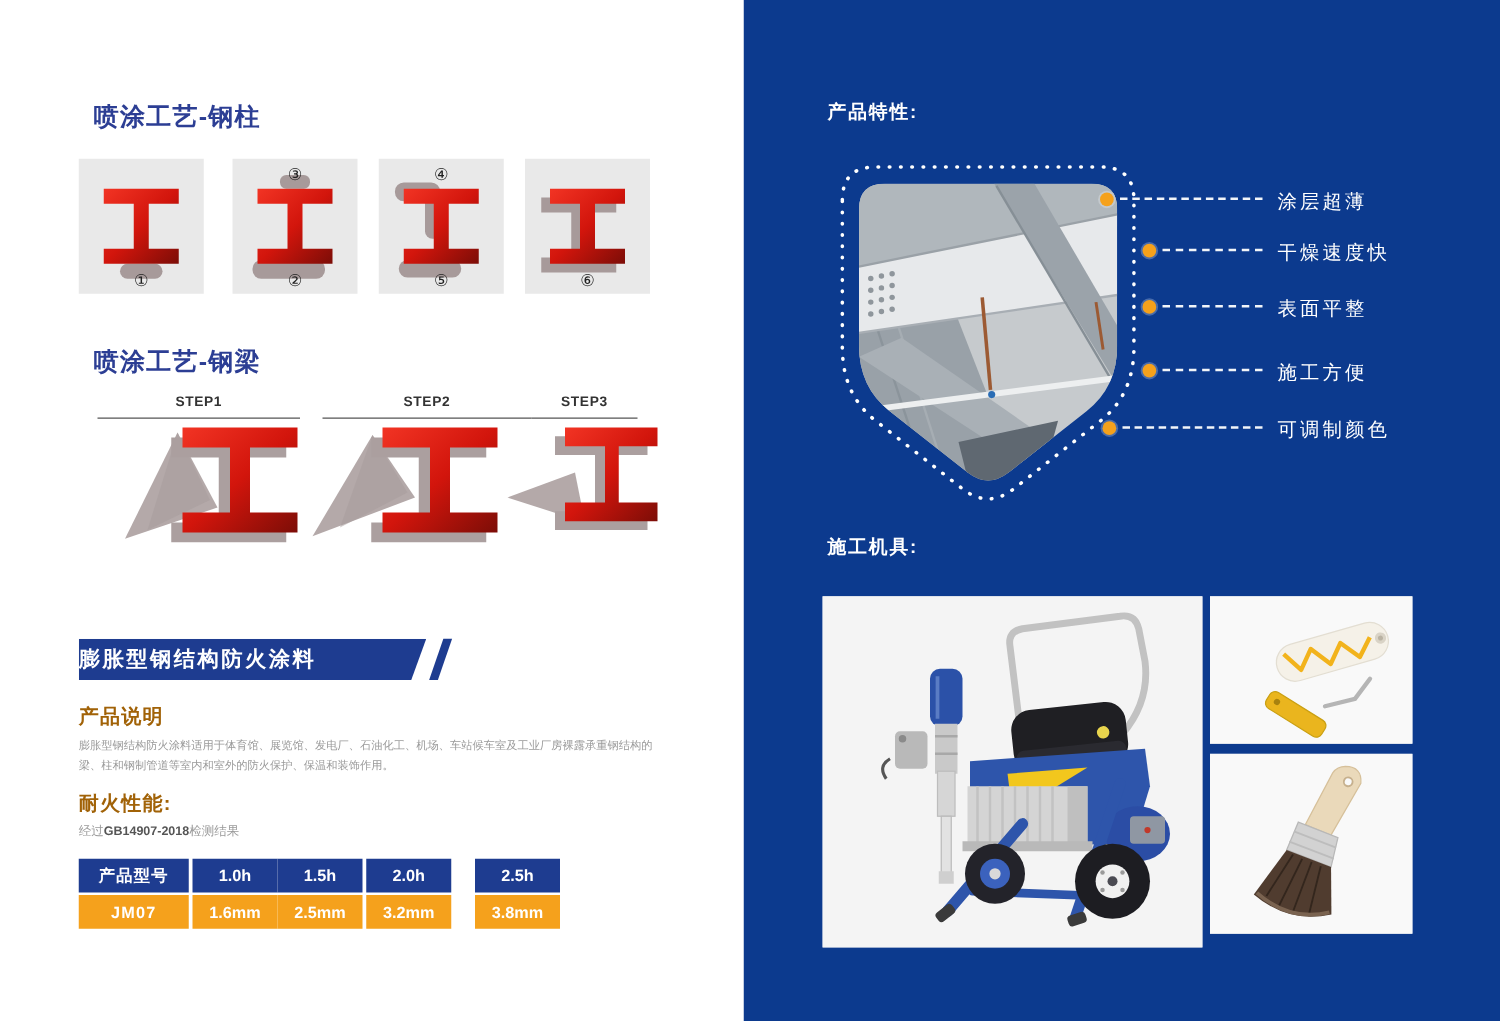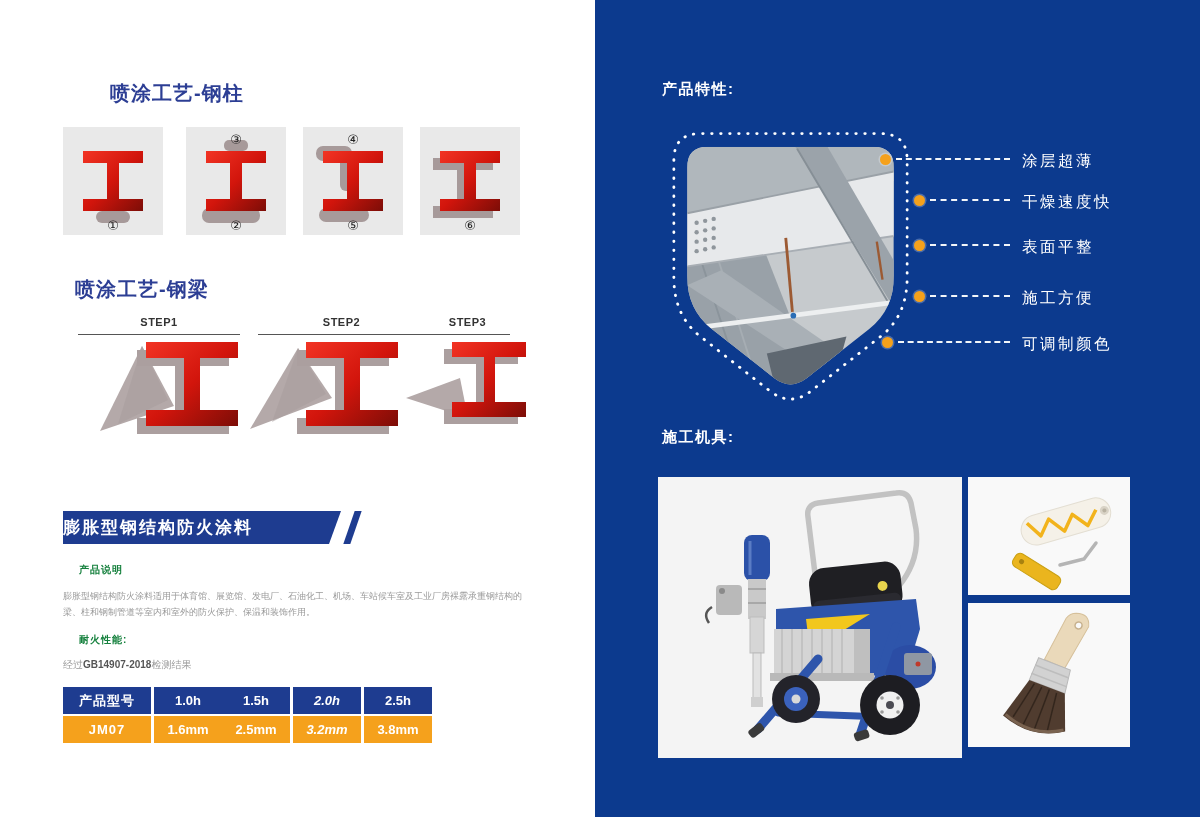--- a/index.html
+++ b/index.html
@@ -1,51 +1,51 @@
 <!DOCTYPE html>
 <html><head>
 <meta charset="utf-8">
 <style>
   html,body{margin:0;padding:0;}
   .page{position:relative;width:1200px;height:817px;background:#ffffff;overflow:hidden;
         font-family:"Liberation Sans","DejaVu Sans",sans-serif;}
 
   
   .sec-title{position:absolute;left:75px;font-size:20px;font-weight:bold;color:#2c3e94;letter-spacing:1px;}
-  #title-columns{top:80px;margin-left:35px;}
+  #title-columns{top:80px;}
   #title-beams{top:276px;}
 
   .beam-panel{position:absolute;width:100px;height:108px;background:#e9e9e9;}
   .beam-panel svg{position:absolute;left:0;top:0;}
   .p1{left:63px;top:127px;} .p2{left:186px;top:127px;} .p3{left:303px;top:127px;} .p4{left:420px;top:127px;}
   .circ-num{position:absolute;left:0;right:0;text-align:center;font-size:13px;color:#222;}
   .num-top{top:5px;} .num-bottom{bottom:2px;}
 
   .step-col{position:absolute;top:316px;height:18px;border-bottom:1.5px solid #555;
             text-align:center;font-size:11px;font-weight:bold;color:#333;letter-spacing:.5px;}
   .s1{left:78px;width:162px;} .s2{left:258px;width:167px;} .s3{left:425px;width:85px;}
   .step-art{position:absolute;}
   .a1{left:88px;top:334px;} .a2{left:248px;top:334px;} .a3{left:402px;top:336px;}
 
   .banner{position:absolute;left:63px;top:511px;width:278px;height:33px;background:#1e3c90;
           clip-path:polygon(0 0,100% 0,calc(100% - 12px) 100%,0 100%);
           color:#fff;font-size:17px;font-weight:bold;letter-spacing:2px;line-height:33px;box-sizing:border-box;}
   .banner-stripe{position:absolute;left:349px;top:511px;width:7px;height:33px;background:#1e3c90;transform:skewX(-19deg);}
 
-  .sub-head{position:absolute;left:63px;font-size:10px;font-weight:bold;color:#15803d;letter-spacing:1px;margin-left:16px;}
+  .sub-head{position:absolute;left:63px;font-size:16px;font-weight:bold;color:#a16207;letter-spacing:1px;}
   #desc-head{top:563px;} #fire-head{top:633px;}
   .desc-body{position:absolute;left:63px;top:589px;width:472px;font-size:9px;line-height:1.75;color:#9a9a9a;}
   .fire-note{position:absolute;left:63px;top:658px;font-size:10px;color:#9a9a9a;}
   .fire-note b{color:#555;font-weight:bold;}
 
   .spec-table{position:absolute;left:63px;top:687px;}
   .t-row{display:flex;height:27px;margin-bottom:2px;}
   .t-cell{display:flex;align-items:center;justify-content:center;color:#fff;font-weight:bold;font-size:13px;}
   .c0{width:88px;margin-right:3px;letter-spacing:1px;}
-  .c1{width:68px;} .c2{width:68px;margin-right:3px;} .c3{width:68px;margin-right:3px;font-style:italic;} .c4{width:68px;}
+  .c1{width:68px;} .c2{width:68px;margin-right:3px;} .c3{width:68px;margin-right:19px;} .c4{width:68px;}
   .t-head .t-cell{background:#1e3c90;}
   .t-data .t-cell{background:#f5a11c;}
 
   
   .right-panel{position:absolute;left:595px;top:0;width:605px;height:817px;background:#0c3a8e;}
   .blue-heading{position:absolute;color:#fff;font-size:15px;font-weight:bold;letter-spacing:1.5px;text-align:right;}
   #features-heading{left:67px;top:80px;}
   #tools-heading{left:67px;top:428px;}
   .shield-wrap{position:absolute;left:58px;top:126px;width:275px;height:275px;}
 

